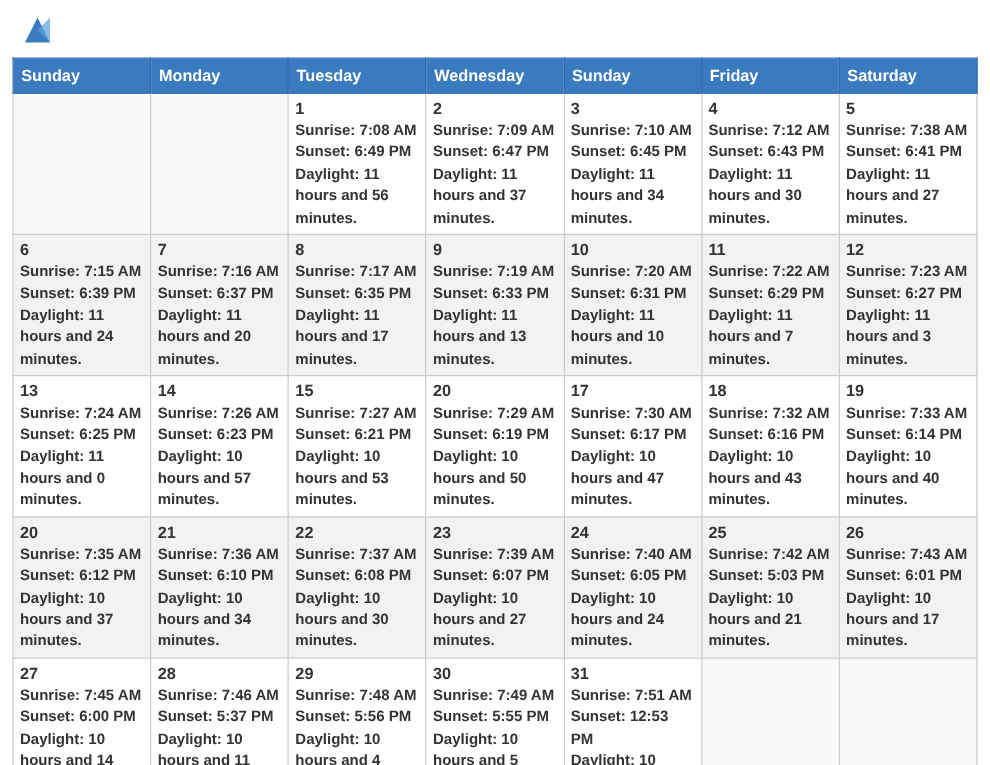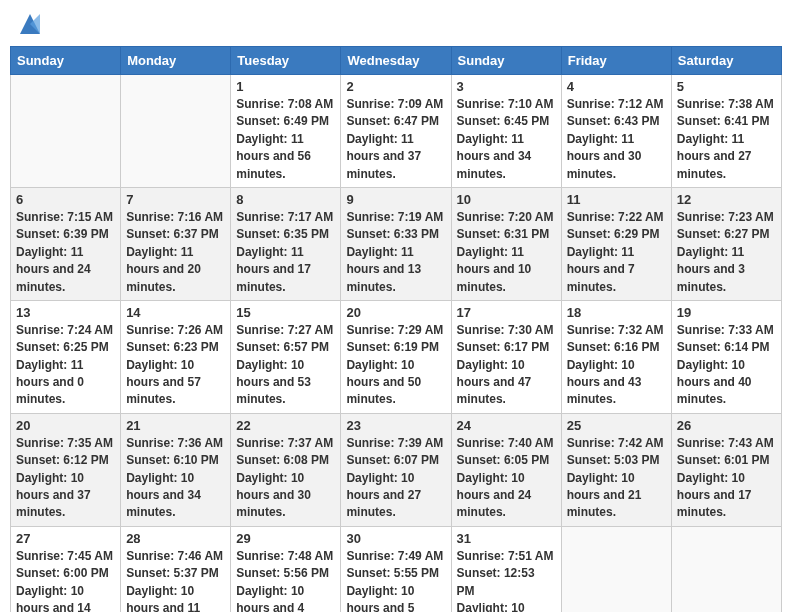--- a/index.html
+++ b/index.html
@@ -244,21 +244,21 @@
         <div class="day-info">
           <span>Sunrise: 7:26 AM</span><br>
           <span>Sunset: 6:23 PM</span><br>
           <span>Daylight: 10 hours and 57 minutes.</span>
         </div>
       </td>
         <td>
         <span class="day-number">15</span>
         <div class="day-info">
           <span>Sunrise: 7:27 AM</span><br>
-          <span>Sunset: 6:57 PM</span><br>
+          <span>Sunset: 6:21 PM</span><br>
           <span>Daylight: 10 hours and 53 minutes.</span>
         </div>
       </td>
         <td>
         <span class="day-number">20</span>
         <div class="day-info">
           <span>Sunrise: 7:29 AM</span><br>
           <span>Sunset: 6:19 PM</span><br>
           <span>Daylight: 10 hours and 50 minutes.</span>
         </div>

